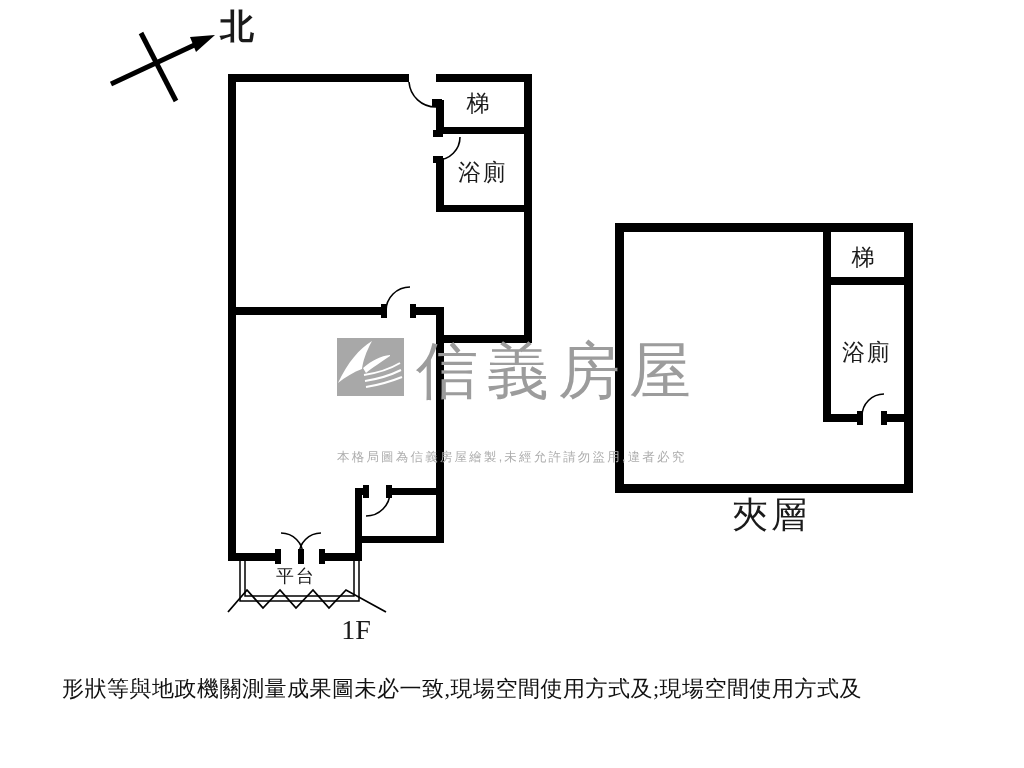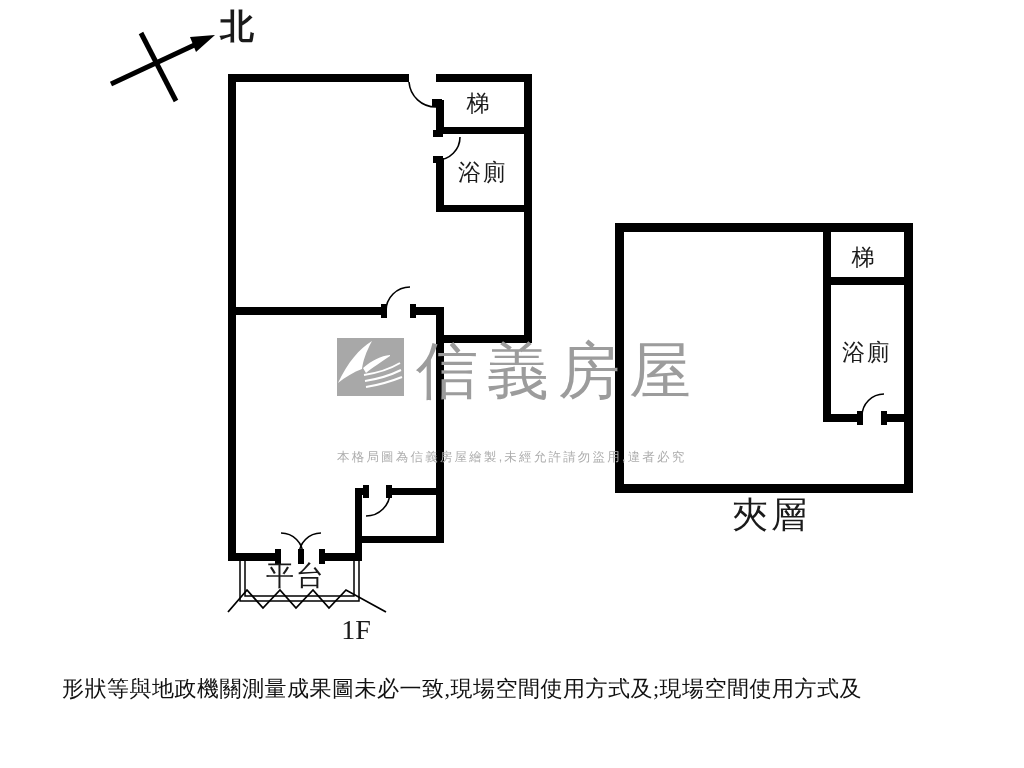--- a/index.html
+++ b/index.html
@@ -9,21 +9,21 @@
   }
   #planlines{position:absolute;left:0;top:0;}
   .lbl{
     position:absolute;transform:translate(-50%,-50%);
     color:#1a1a1a;white-space:nowrap;line-height:1;
   }
   .room-lbl{font-size:23px;letter-spacing:2px;}
   .north-lbl{font-size:34px;font-weight:bold;}
   .floor-lbl-1f{font-size:28px;}
   .floor-lbl-mezz{font-size:36px;letter-spacing:3px;}
-  .platform-lbl{font-size:28px;letter-spacing:2px;text-align:right;}
+  .platform-lbl{font-size:18px;letter-spacing:2px;text-align:right;}
   .wm-brand{
     position:absolute;left:416px;top:340px;line-height:1;
     font-size:62px;font-weight:normal;letter-spacing:9px;
     color:#9c9c9c;font-family:"Liberation Sans","DejaVu Sans",sans-serif;
   }
   .wm-notice{
     position:absolute;left:337px;top:411px;line-height:1;
     font-size:12.5px;letter-spacing:2.2px;color:#adadad;
     font-family:"Liberation Sans","DejaVu Sans",sans-serif;
     margin-top:40px;

